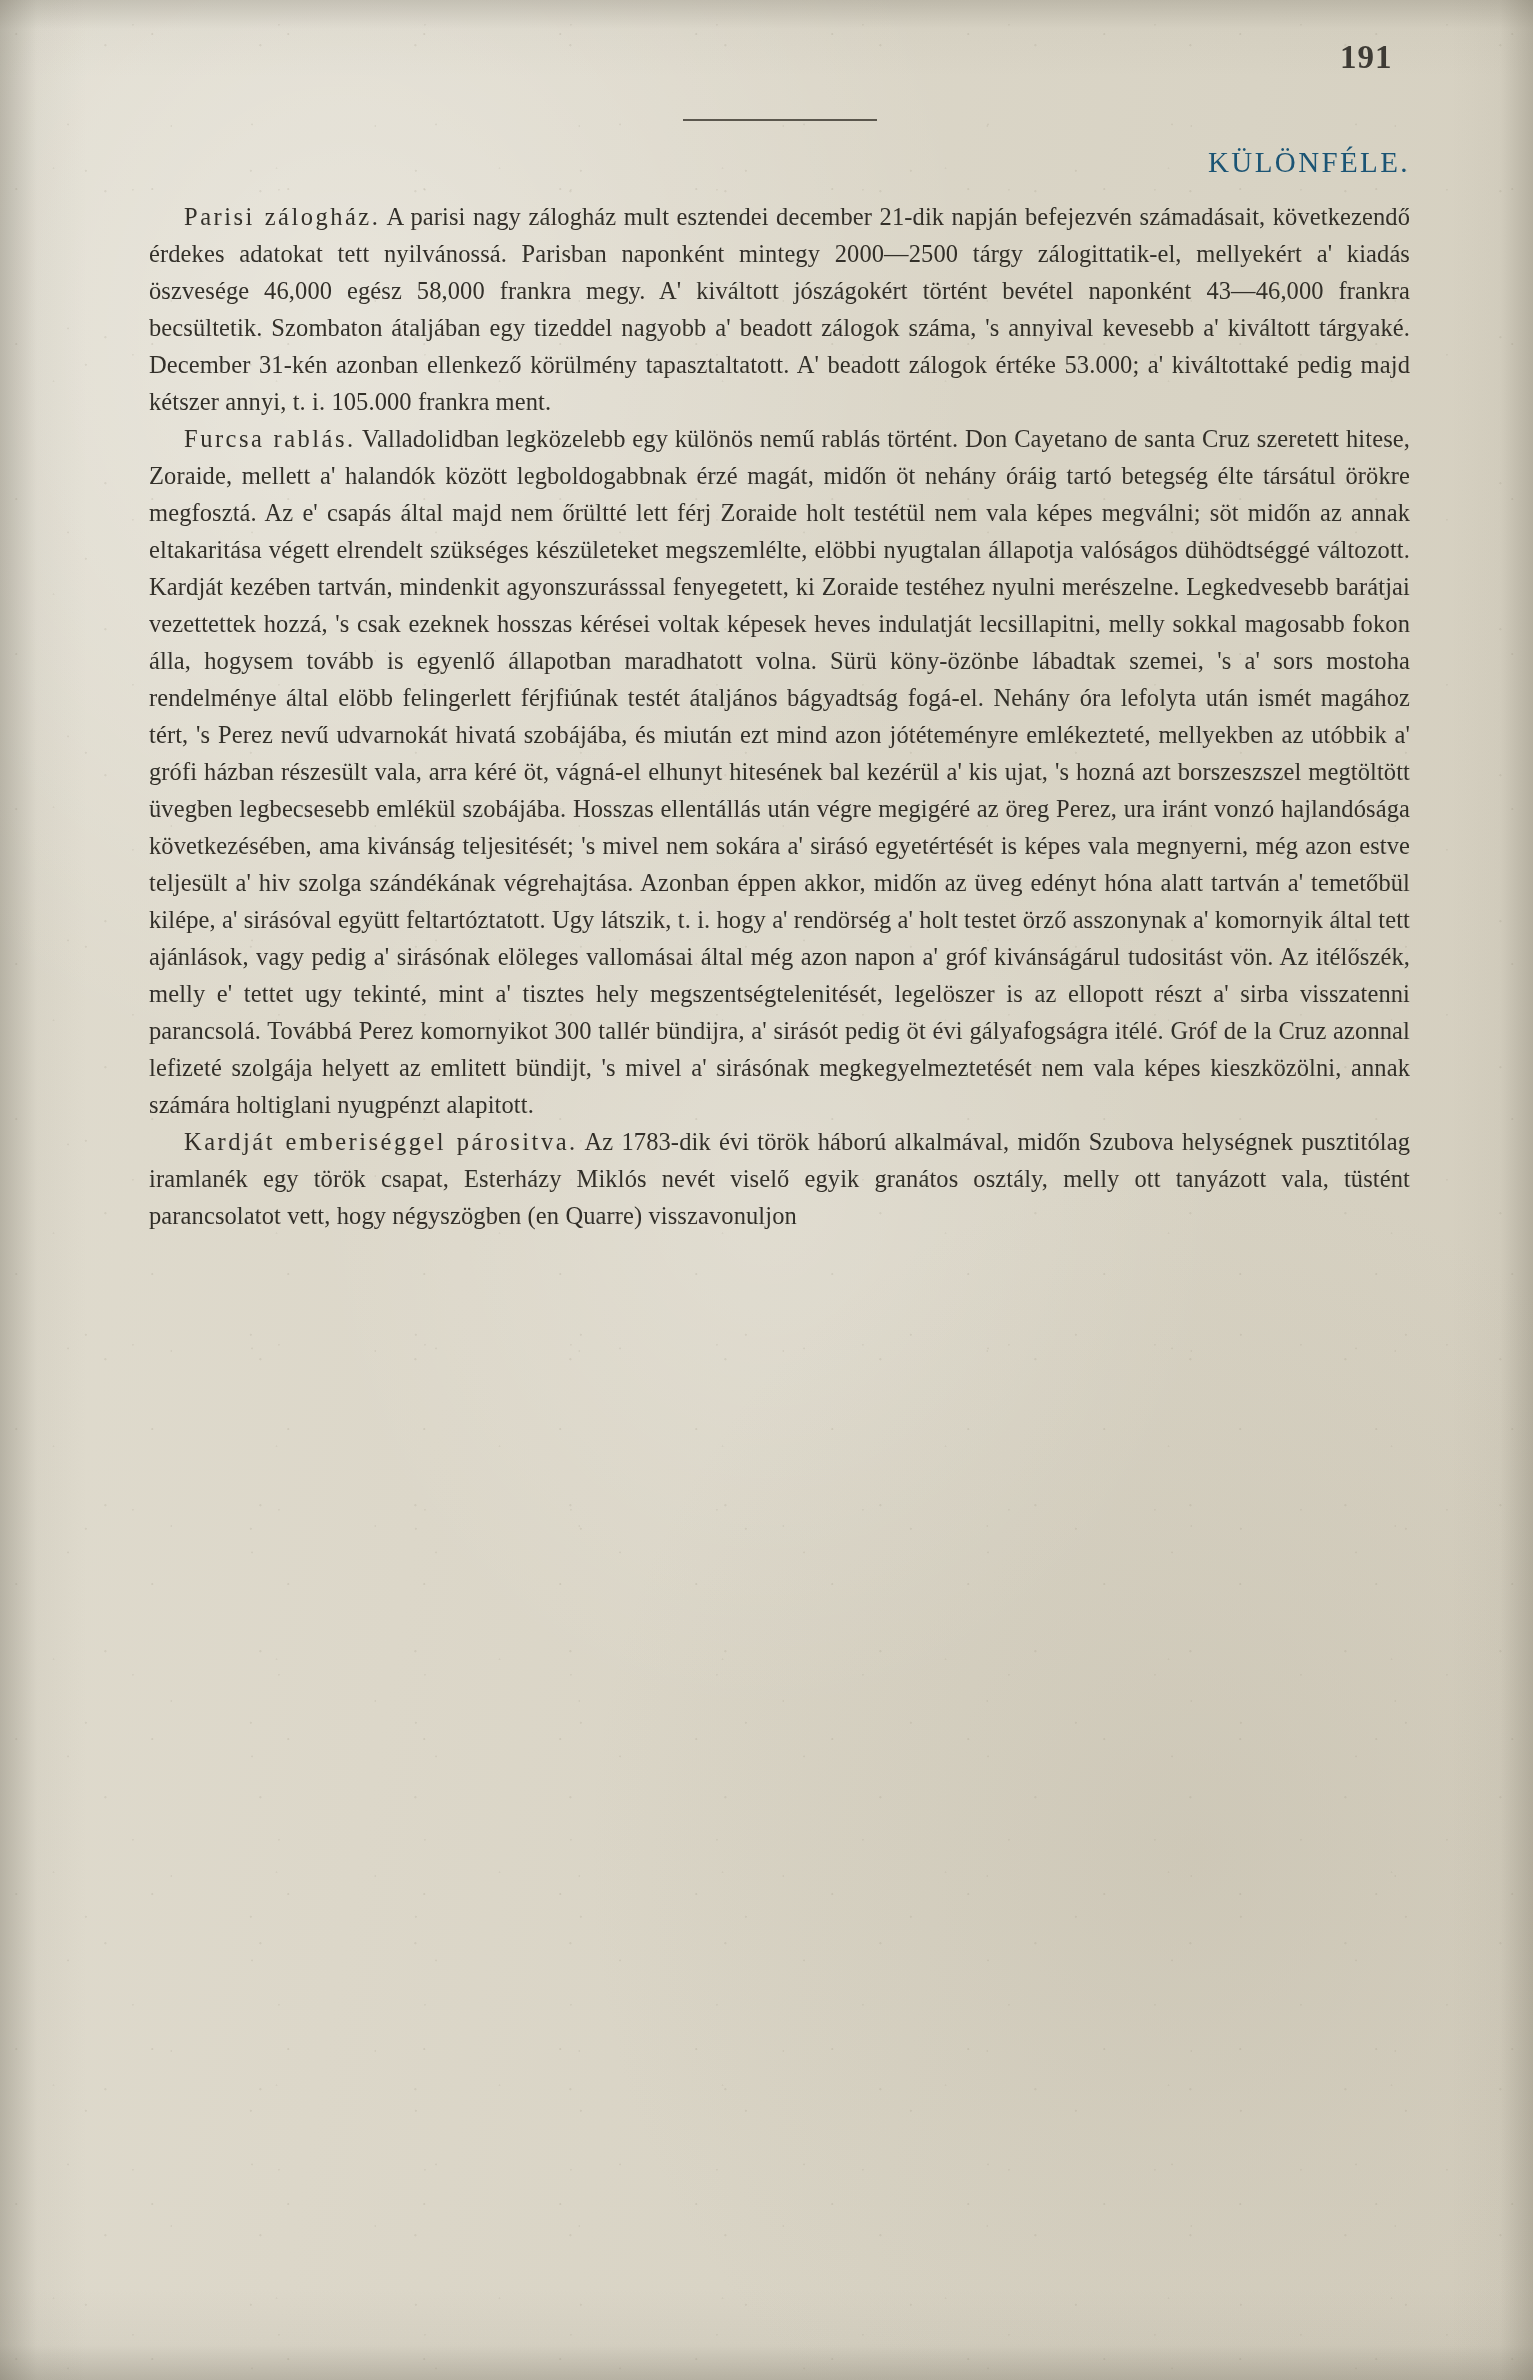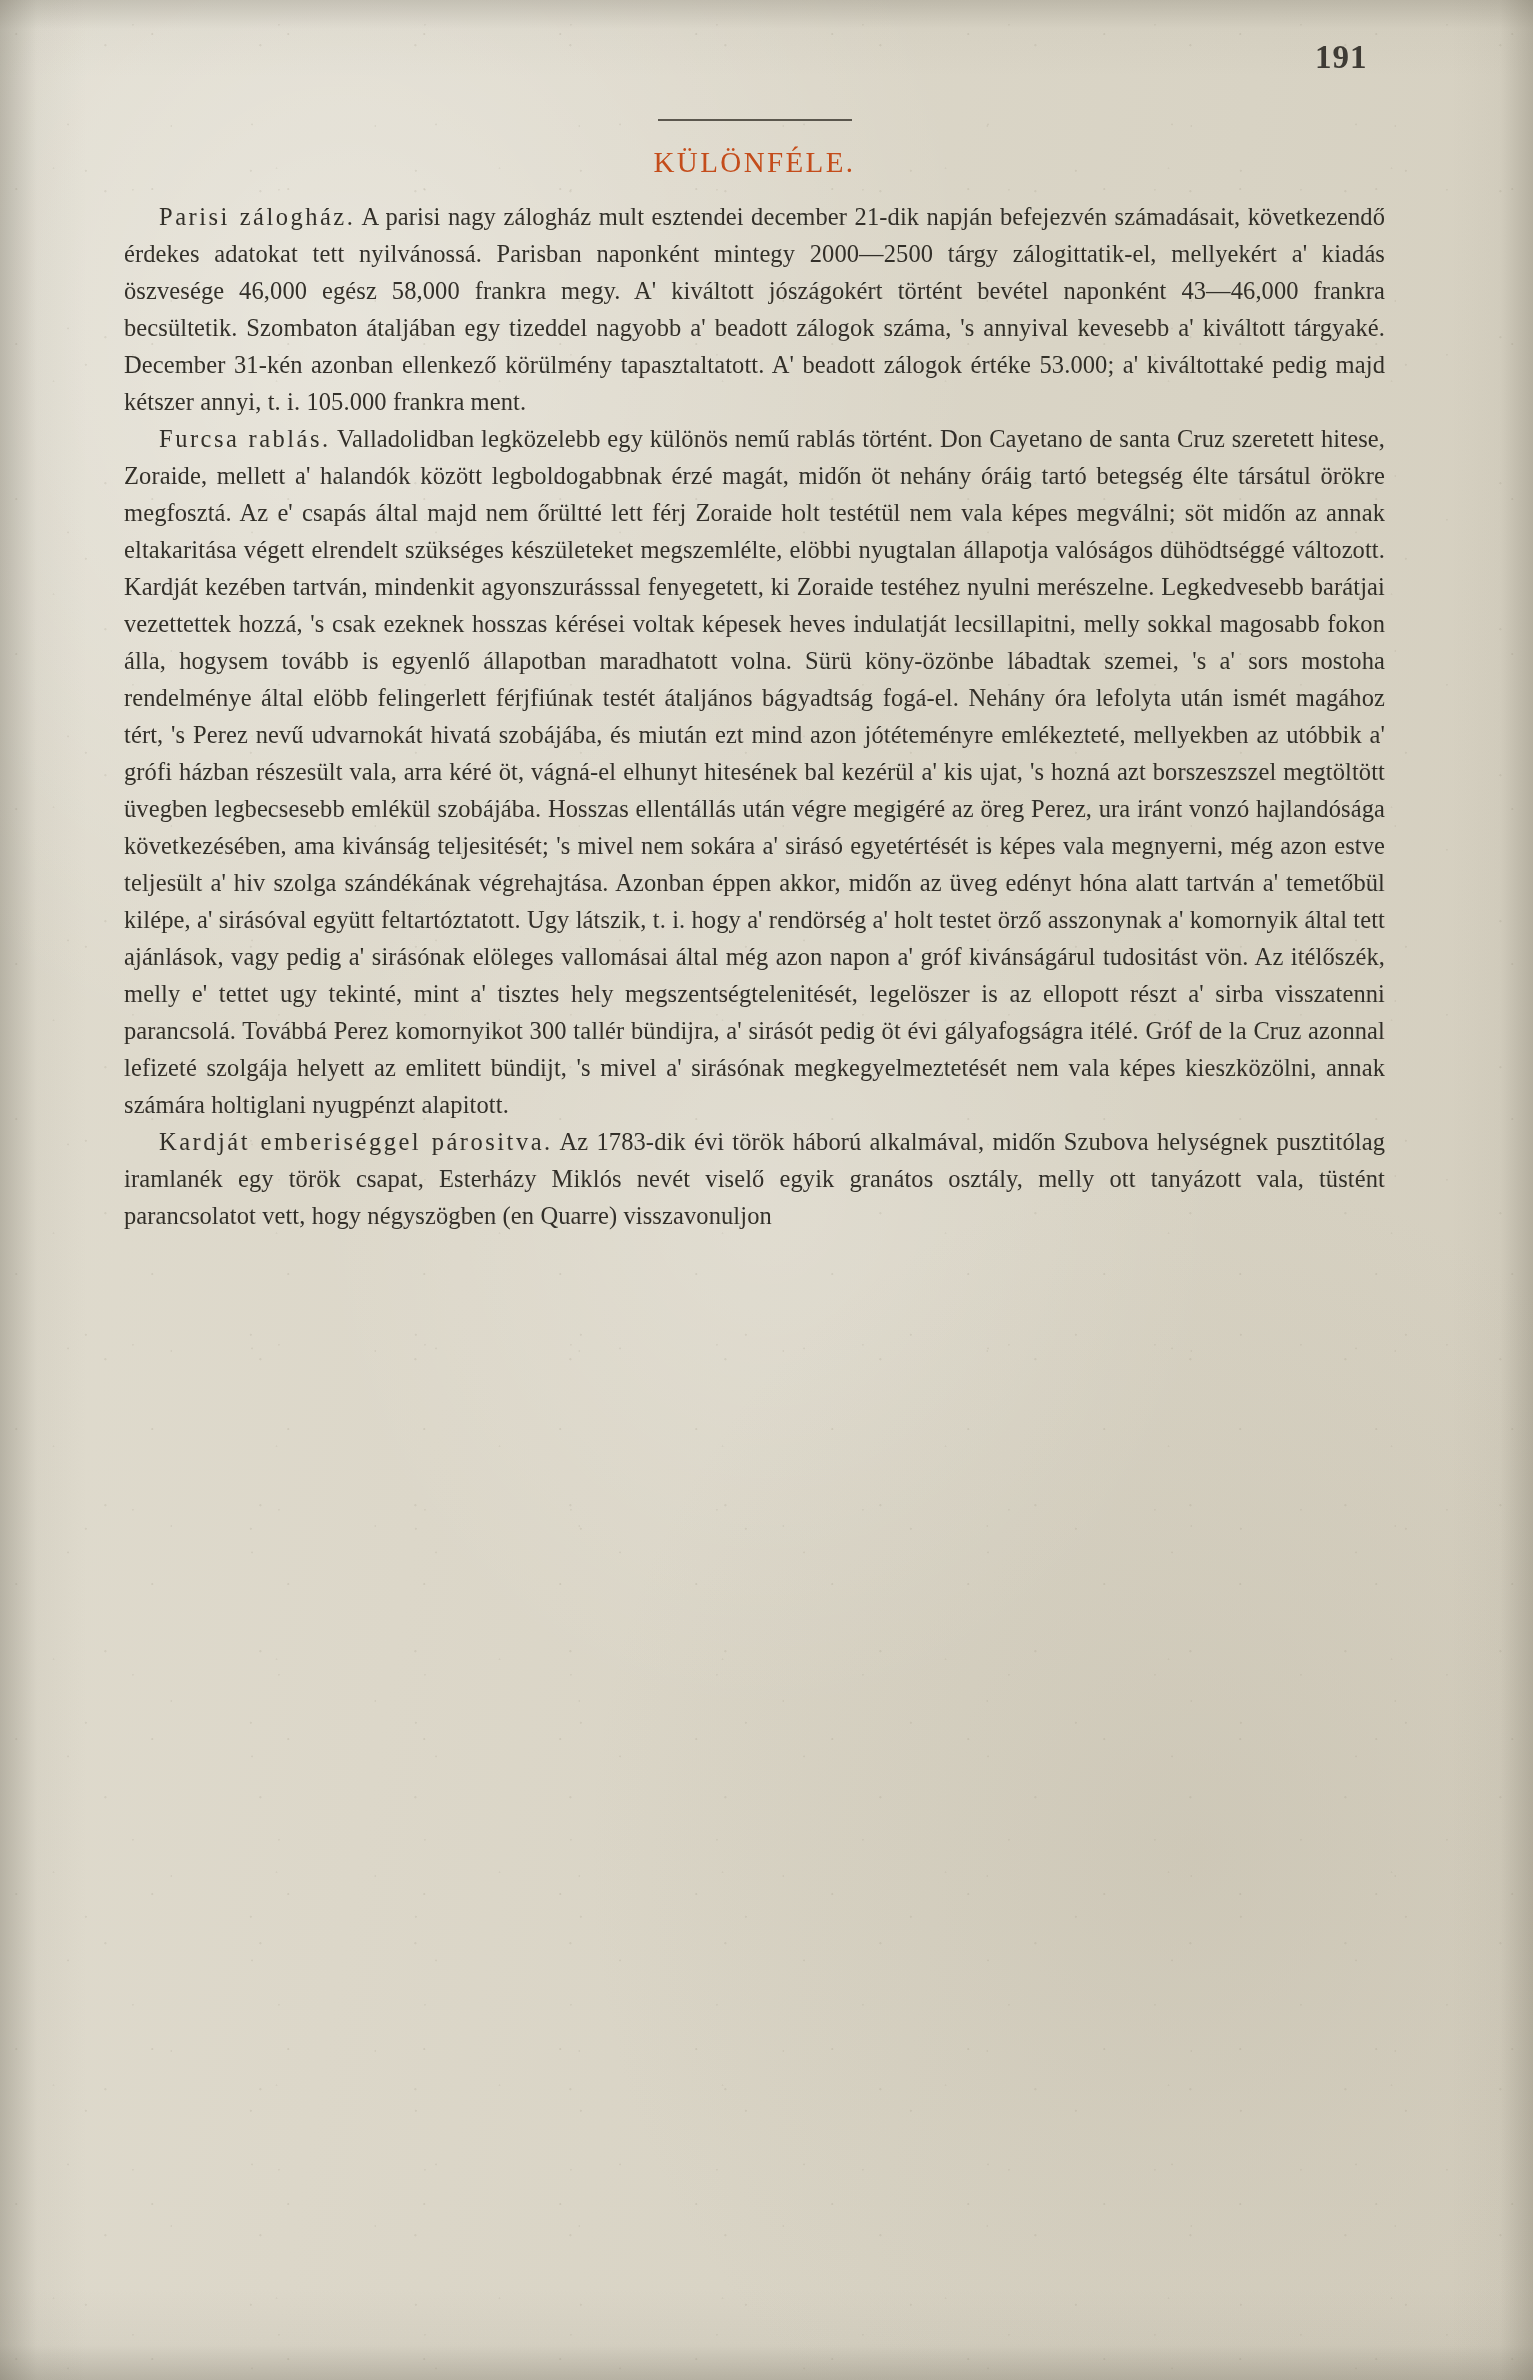--- a/index.html
+++ b/index.html
@@ -46,21 +46,21 @@
       radial-gradient(circle at 37% 61%, rgba(120,110,88,0.38) 0.6px, rgba(0,0,0,0) 1.3px),
       radial-gradient(circle at 68% 31%, rgba(120,110,88,0.4) 0.8px, rgba(0,0,0,0) 1.5px),
       radial-gradient(circle at 84% 72%, rgba(120,110,88,0.35) 0.6px, rgba(0,0,0,0) 1.2px),
       radial-gradient(circle at 52% 88%, rgba(120,110,88,0.4) 0.7px, rgba(0,0,0,0) 1.4px),
       radial-gradient(circle at 24% 79%, rgba(120,110,88,0.33) 0.6px, rgba(0,0,0,0) 1.2px),
       radial-gradient(circle at 91% 15%, rgba(120,110,88,0.33) 0.6px, rgba(0,0,0,0) 1.2px);
     background-size: 136px 155px, 184px 204px, 155px 146px, 204px 175px, 165px 194px, 223px 213px, 146px 165px;
   }
   .content {
     position: absolute;
-    left: 124px;
+    left: 149px;
     top: 39px;
     width: 1261px;
     z-index: 3;
   }
   .folio {
     text-align: right;
     font-family: "Liberation Serif", serif;
     font-size: 33px;
     font-weight: bold;
     color: #2a2722;
@@ -89,25 +89,25 @@
     justify-content: center;
     margin: 21.3px 0 25px 0;
   }
   .rule {
     width: 194px;
     height: 1.9px;
     background: #3a362d;
     opacity: 0.8;
   }
   .section-heading {
-    text-align: center;
+    text-align: right;
     font-family: "Liberation Serif", serif;
     font-size: 29px;
     letter-spacing: 2.4px;
-    color: #c2410c;
+    color: #0c4a6e;
     margin: 0 0 19.4px 0;
     opacity: 0.92;
   }
   .lead-in {
     letter-spacing: 2.5px;
   }
 </style>
 </head>
 <body>
 

